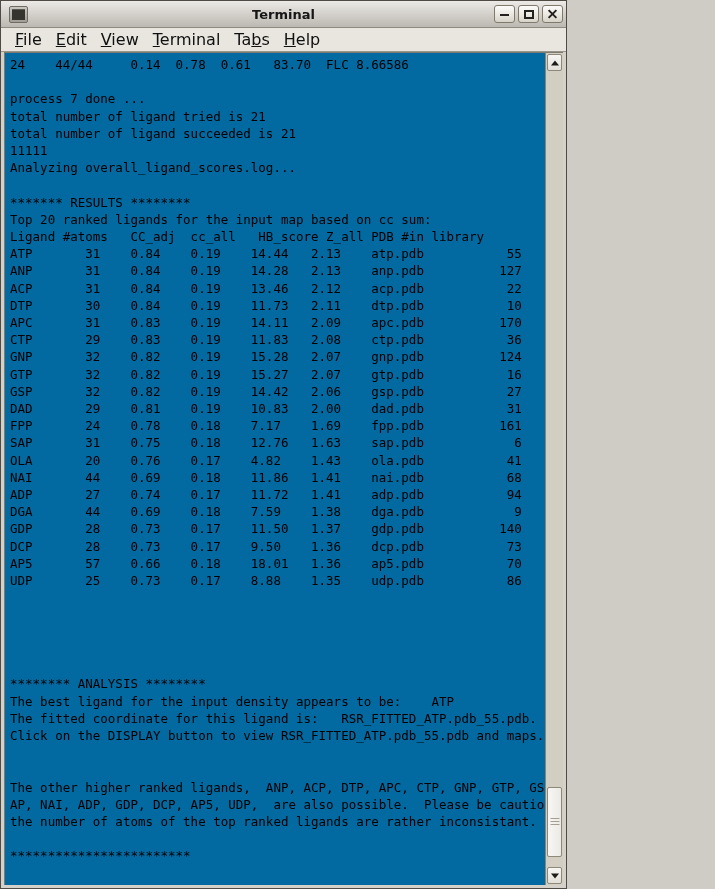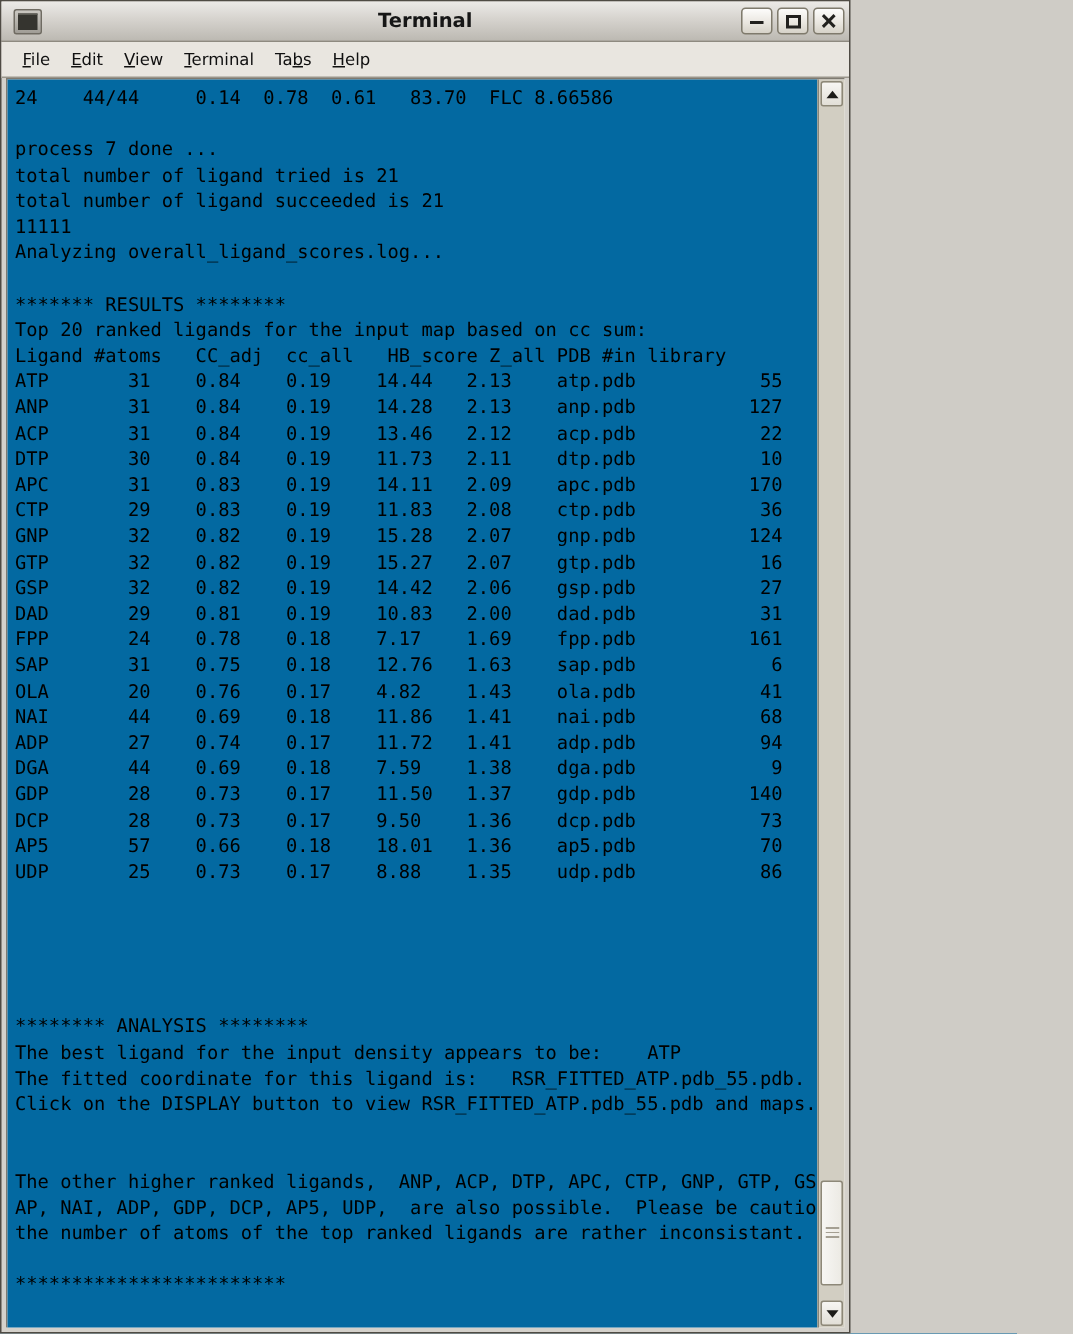--- a/index.html
+++ b/index.html
@@ -41,21 +41,21 @@
   .g-max{position:absolute;left:5px;top:4px;width:10px;height:9px;border:2px solid #22211e;box-sizing:border-box;}
   .g-close{position:absolute;left:0;top:0;right:0;bottom:0;}
   .g-close .x1,.g-close .x2{position:absolute;left:4px;top:7px;width:11px;height:2px;background:#22211e;}
   .g-close .x1{transform:rotate(45deg);}
   .g-close .x2{transform:rotate(-45deg);}
   
   .menubar{
     flex:0 0 23px;height:23px;background:#e9e6e0;
     border-bottom:1px solid #9a958b;
     display:flex;align-items:center;padding-left:7px;
-    font-size:11px;color:#101010;
+    font-size:16px;color:#101010;
   }
   .menu-item{padding:2px 7px;cursor:default;white-space:nowrap;}
   .menu-item u{text-decoration:underline;}
   
   .content{
     flex:1;margin:0 3px 3px 3px;min-height:0;
     border-top:1px solid #7e7a71;border-left:1px solid #7e7a71;
     background:#ffffff;display:flex;
   }
   .screen{flex:1;overflow:hidden;background:#0369a1;}

